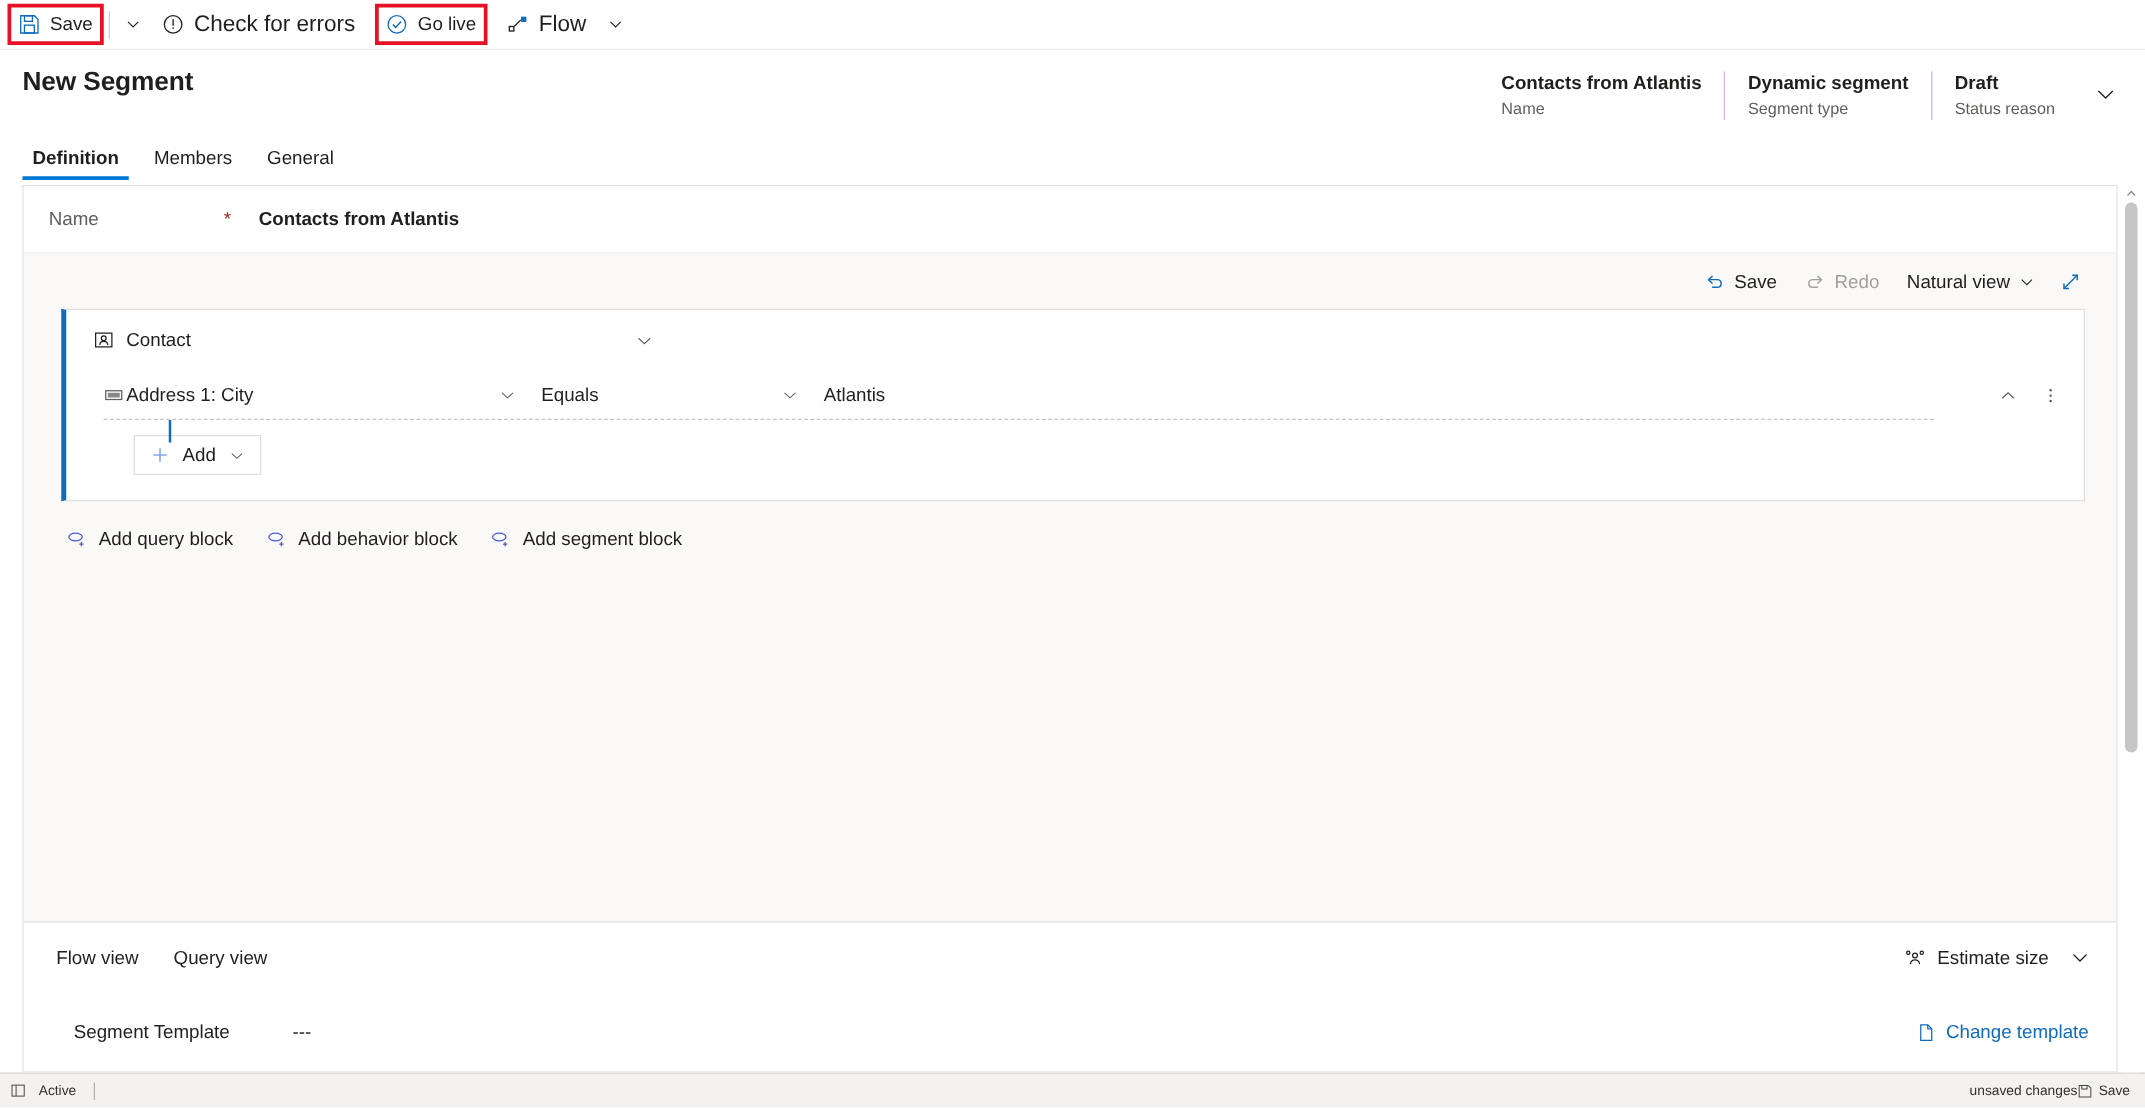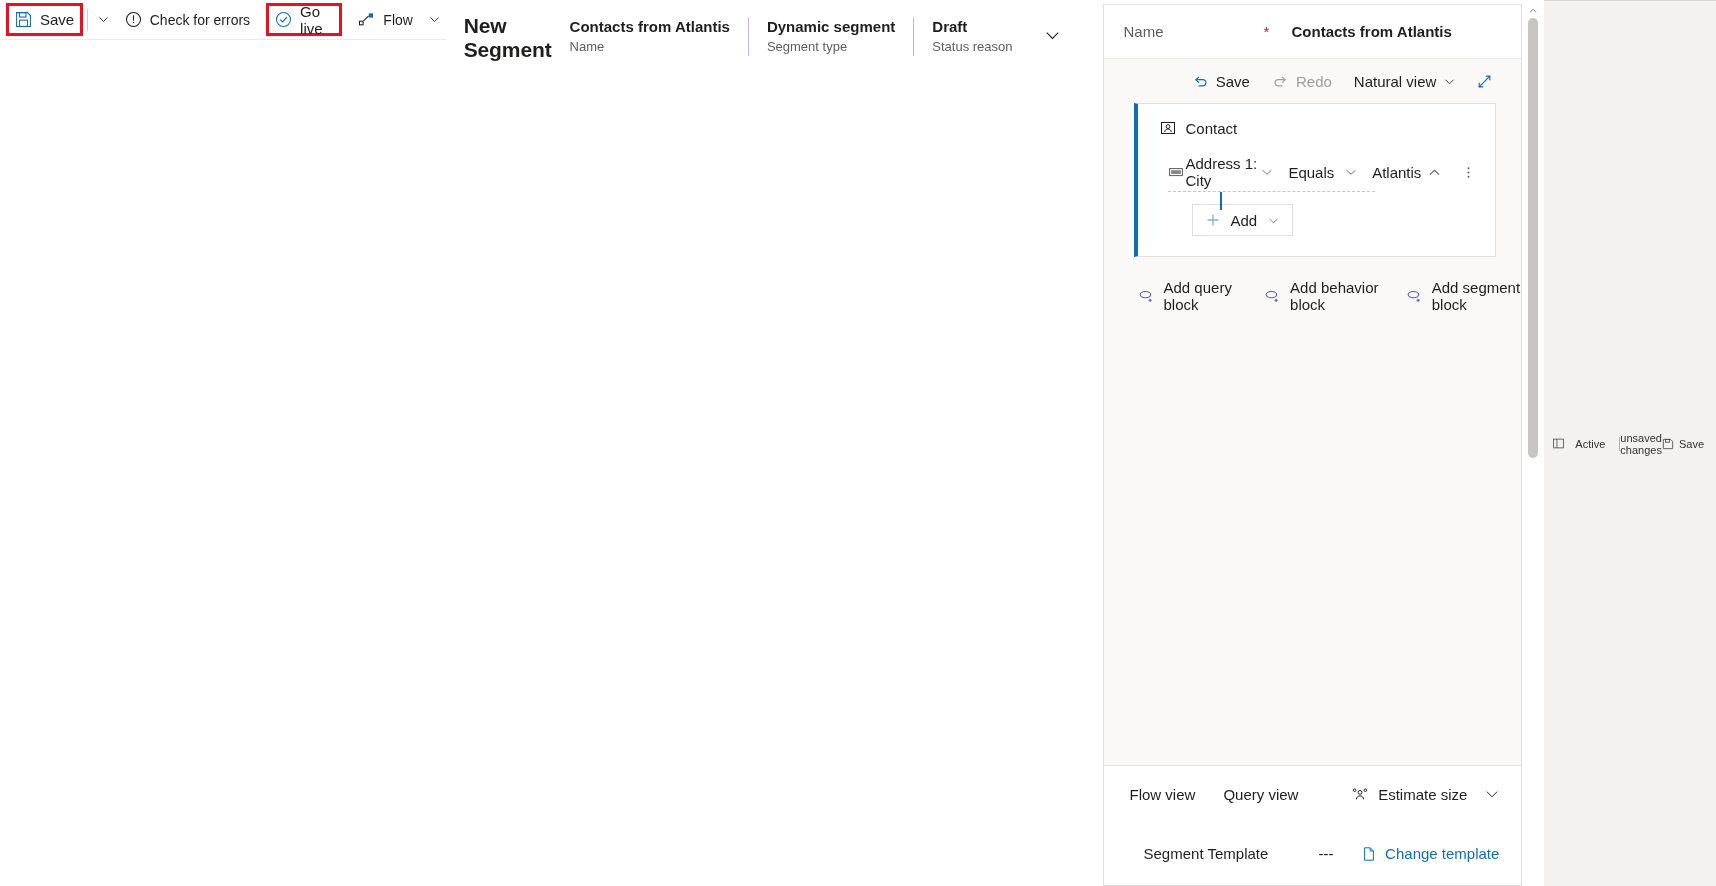--- a/index.html
+++ b/index.html
@@ -11,40 +11,40 @@
     color: #201f1e;
     overflow: hidden;
   }
 
   #app {
     position: relative;
     width: 1716px;
     height: 886px;
     background: #ffffff;
     display: flex;
-    flex-direction: row;
+    flex-direction: column;
   }
 
   
   .cmdbar {
     height: 40px;
     flex: 0 0 40px;
     display: flex;
     align-items: center;
     padding-left: 6px;
     border-bottom: 1px solid #edebe9;
     background: #ffffff;
   }
   .cmd-item {
     display: flex;
     align-items: center;
     gap: 8px;
     height: 32px;
     padding: 0 10px;
-    font-size: 14px;
+    font-size: 18px;
     color: #201f1e;
     cursor: pointer;
     white-space: nowrap;
   }
   .cmd-item .ic { display: inline-flex; align-items: center; }
   .cmd-caret {
     width: 28px; height: 32px;
     display: flex; align-items: center; justify-content: center;
     cursor: pointer;
   }
@@ -469,20 +469,31 @@
       <div class="hdr-chev">
         <span>
           <svg width="17" height="17" viewBox="0 0 16 16">
               <path d="M2.6 5.4L8 10.8l5.4-5.4" fill="none" stroke="#201f1e" stroke-width="1"></path>
             </svg>
         </span>
       </div>
     </div>
   </div>
 
+  <div class="tabs">
+    <div class="tab active">
+      <span>Definition</span>
+    </div>
+    <div class="tab">
+      <span>Members</span>
+    </div>
+    <div class="tab">
+      <span>General</span>
+    </div>
+  </div>
 
   <div class="card-wrap">
     <div class="card">
 
       <div class="name-row">
         <div class="name-lbl">Name</div>
         <div class="req-star">*</div>
         <div class="name-val">Contacts from Atlantis</div>
       </div>
 

